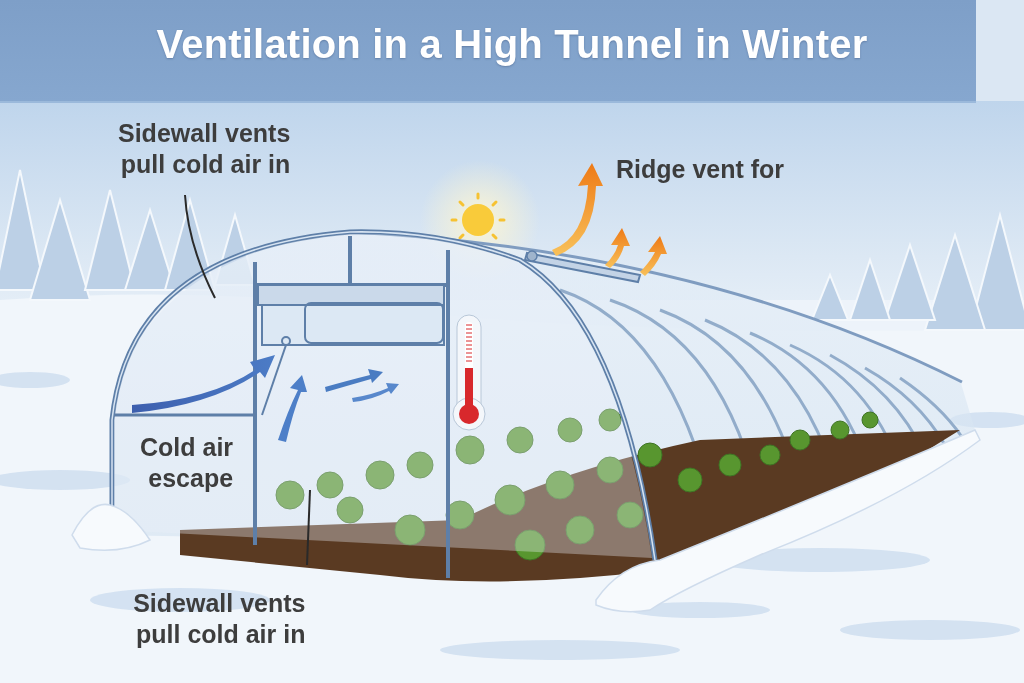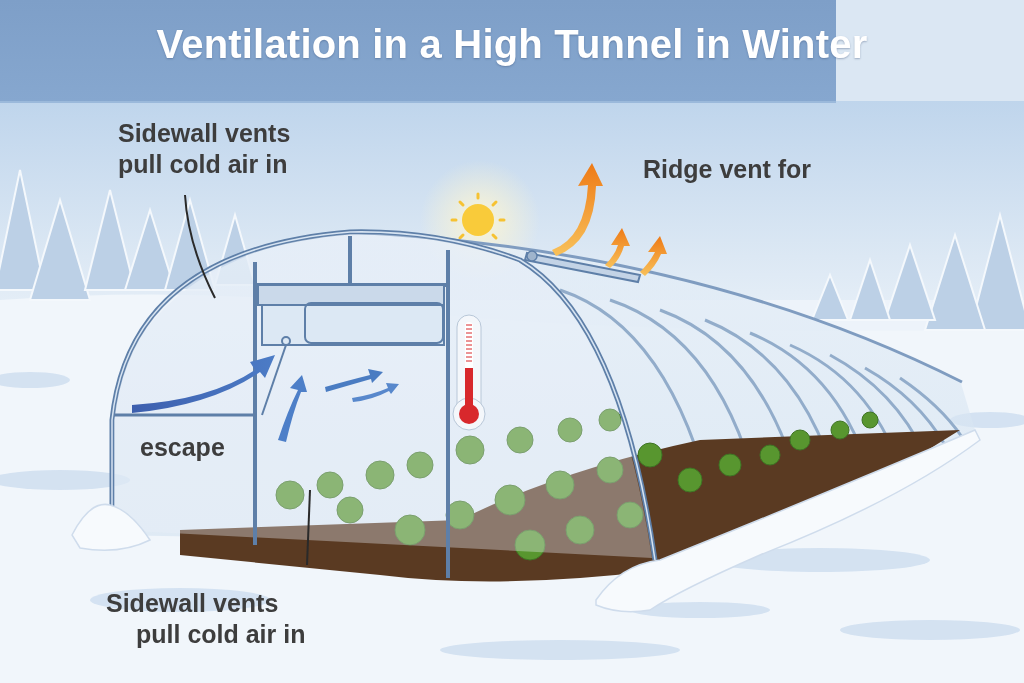--- a/index.html
+++ b/index.html
@@ -1,20 +1,20 @@
 <!DOCTYPE html>
 <html><head>
 <meta charset="utf-8">
 <style>
   html, body { margin:0; padding:0; }
   body { width:1024px; height:683px; overflow:hidden; position:relative; font-family:"Liberation Sans", sans-serif; background:#dbe7f3; }
   .scene { position:absolute; left:0; top:0; width:1024px; height:683px; }
-  .title-band { position:absolute; left:0; top:0; width:836px; height:101px; background:linear-gradient(180deg,#7e9fc8 0%,#86a7cf 100%); border-bottom:2px solid #9bb9db; }
+  .title-band { position:absolute; left:0; top:0; width:976px; height:101px; background:linear-gradient(180deg,#7e9fc8 0%,#86a7cf 100%); border-bottom:2px solid #9bb9db; }
   .title { position:absolute; left:0; top:22px; width:1024px; text-align:center; color:#ffffff; font-size:40px; font-weight:bold; letter-spacing:0.2px; text-shadow:0 1px 2px rgba(40,60,100,0.35); }
-  .label { position:absolute; color:#3d3d3d; font-weight:bold; font-size:25px; line-height:31px; text-align:left; white-space:nowrap; }
+  .label { position:absolute; color:#3d3d3d; font-weight:bold; font-size:25px; line-height:31px; text-align:right; white-space:nowrap; }
   .label span { display:block; }
 </style>
 </head>
 <body>
 
 <svg class="scene" viewBox="0 0 1024 683" width="1024" height="683" xmlns="http://www.w3.org/2000/svg">
   <defs>
     <linearGradient id="sky" x1="0" y1="0" x2="0" y2="1">
       <stop offset="0" stop-color="#bfd5ec"></stop>
       <stop offset="0.6" stop-color="#dce8f4"></stop>
@@ -200,24 +200,25 @@
 
 <div class="title-band">
   <div class="title">Ventilation in a High Tunnel in Winter</div>
 </div>
 
 <div class="label" style="left:118px; top:118px;">
   <span>Sidewall vents</span>
   <span>pull cold air in</span>
 </div>
 
-<div class="label" style="left:643px; top:154px; text-align:left;">
+<div class="label" style="left:616px; top:154px; text-align:left;">
   <span>Ridge vent for</span>
 </div>
 
 <div class="label" style="left:140px; top:432px;">
+  <span>Cold air</span>
   <span>escape</span>
 </div>
 
 <div class="label" style="left:106px; top:588px;">
   <span>Sidewall vents</span>
   <span style="padding-left:30px;">pull cold air in</span>
 </div>
 
 </body></html>

